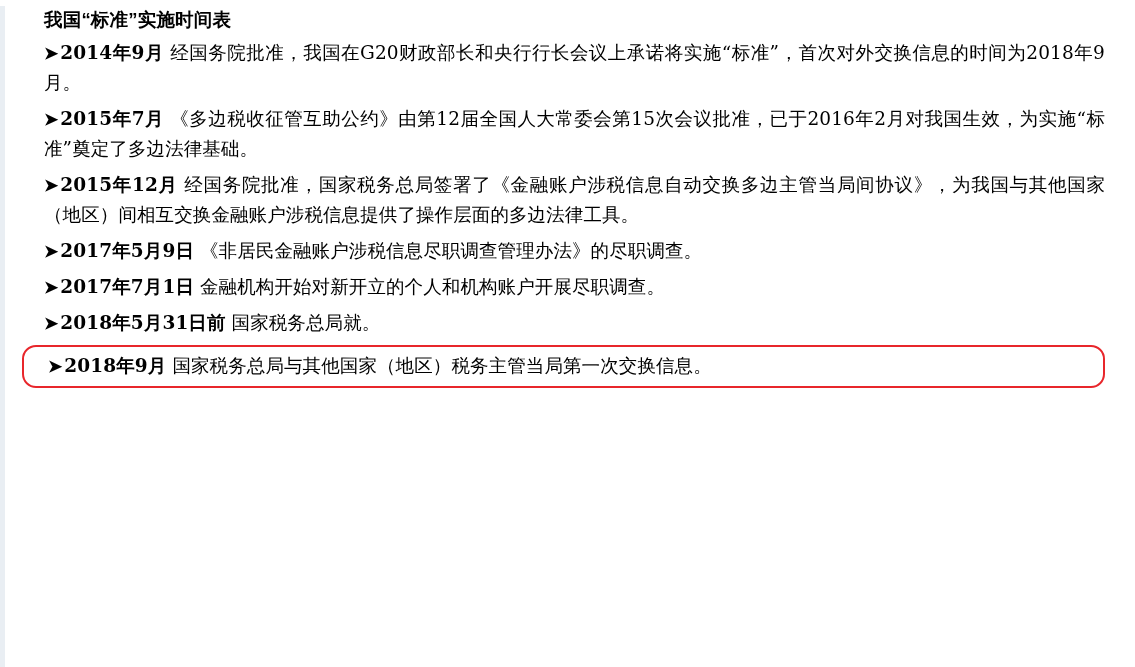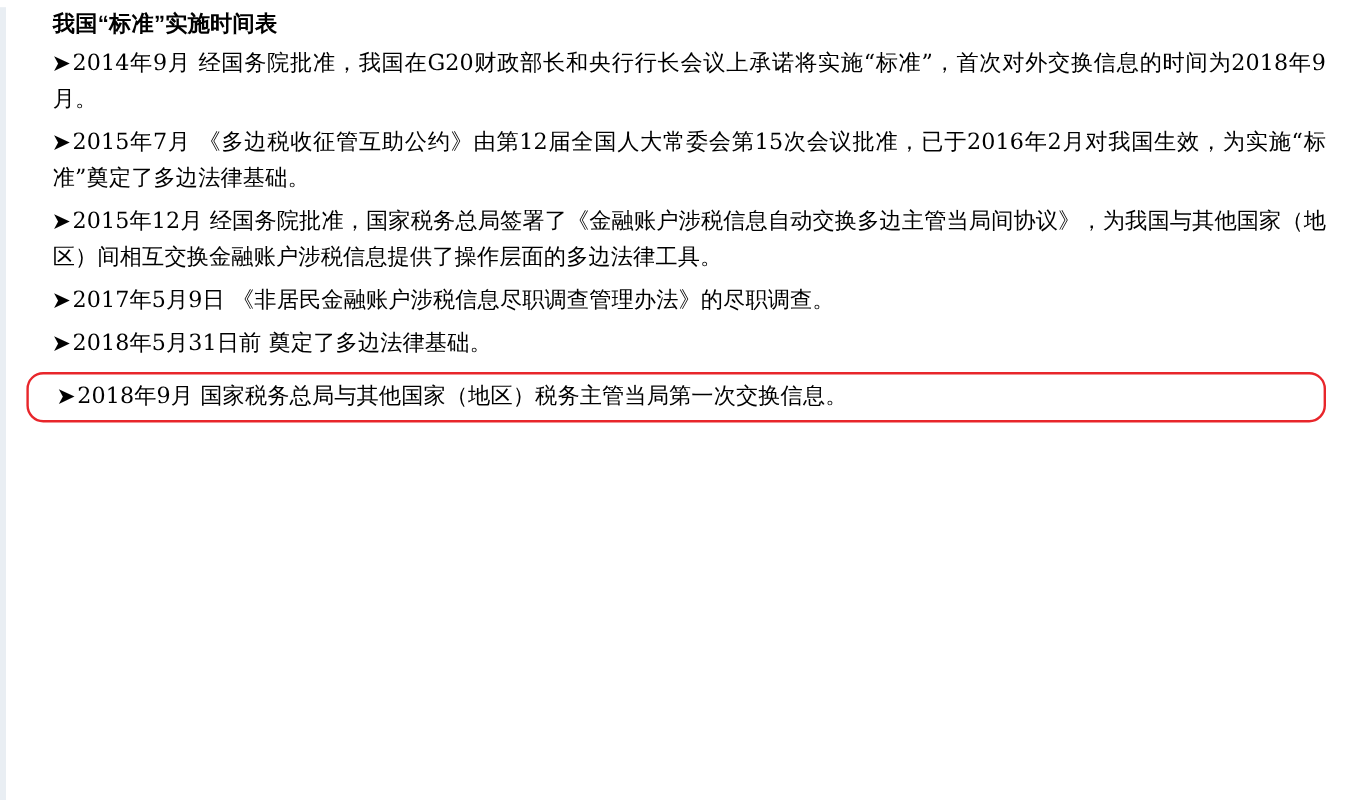--- a/index.html
+++ b/index.html
@@ -46,21 +46,21 @@
     text-justify: inter-ideograph;
     padding-left: 22px;
     letter-spacing: 0.1px;
   }
   .para .marker {
     font-weight: bold;
     font-size: 17px;
     margin-right: 2px;
   }
   .para .date {
-    font-weight: normal;
+    font-weight: bold;
   }
   .highlight-box {
     position: relative;
     border: 2px solid #e8262b;
     border-radius: 14px;
     margin: 8px 0 10px 0;
     padding: 4px 6px 5px 0;
   }
   .highlight-box .para {
     margin: 0;
@@ -73,18 +73,19 @@
 <div class="page">
   <div class="left-rule"></div>
 
   <div class="doc-title">我国“标准”实施时间表</div>
 
   <div id="body-content">
       <div class="para"><span class="marker">➤</span><span class="date">2014年9月</span><span> 经国务院批准，我国在G20财政部长和央行行长会议上承诺将实施“标准”，首次对外交换信息的时间为2018年9月。</span></div>
       <div class="para"><span class="marker">➤</span><span class="date">2015年7月</span><span> 《多边税收征管互助公约》由第12届全国人大常委会第15次会议批准，已于2016年2月对我国生效，为实施“标准”奠定了多边法律基础。</span></div>
       <div class="para"><span class="marker">➤</span><span class="date">2015年12月</span><span> 经国务院批准，国家税务总局签署了《金融账户涉税信息自动交换多边主管当局间协议》，为我国与其他国家（地区）间相互交换金融账户涉税信息提供了操作层面的多边法律工具。</span></div>
       <div class="para"><span class="marker">➤</span><span class="date">2017年5月9日</span><span> 《非居民金融账户涉税信息尽职调查管理办法》的尽职调查。</span></div>
-      <div class="para"><span class="marker">➤</span><span class="date">2018年5月31日前</span><span> 奠定了多边法律基础。</span></div>
+      <div class="para"><span class="marker">➤</span><span class="date">2017年7月1日</span><span> 金融机构开始对新开立的个人和机构账户开展尽职调查。</span></div>
+      <div class="para"><span class="marker">➤</span><span class="date">2018年5月31日前</span><span> 国家税务总局就。</span></div>
       <div class="highlight-box" style="border-color: rgb(232, 38, 43);">
         <div class="para"><span class="marker">➤</span><span class="date">2018年9月</span><span> 国家税务总局与其他国家（地区）税务主管当局第一次交换信息。</span></div>
       </div>
     </div>
 </div>
 
 </body></html>

